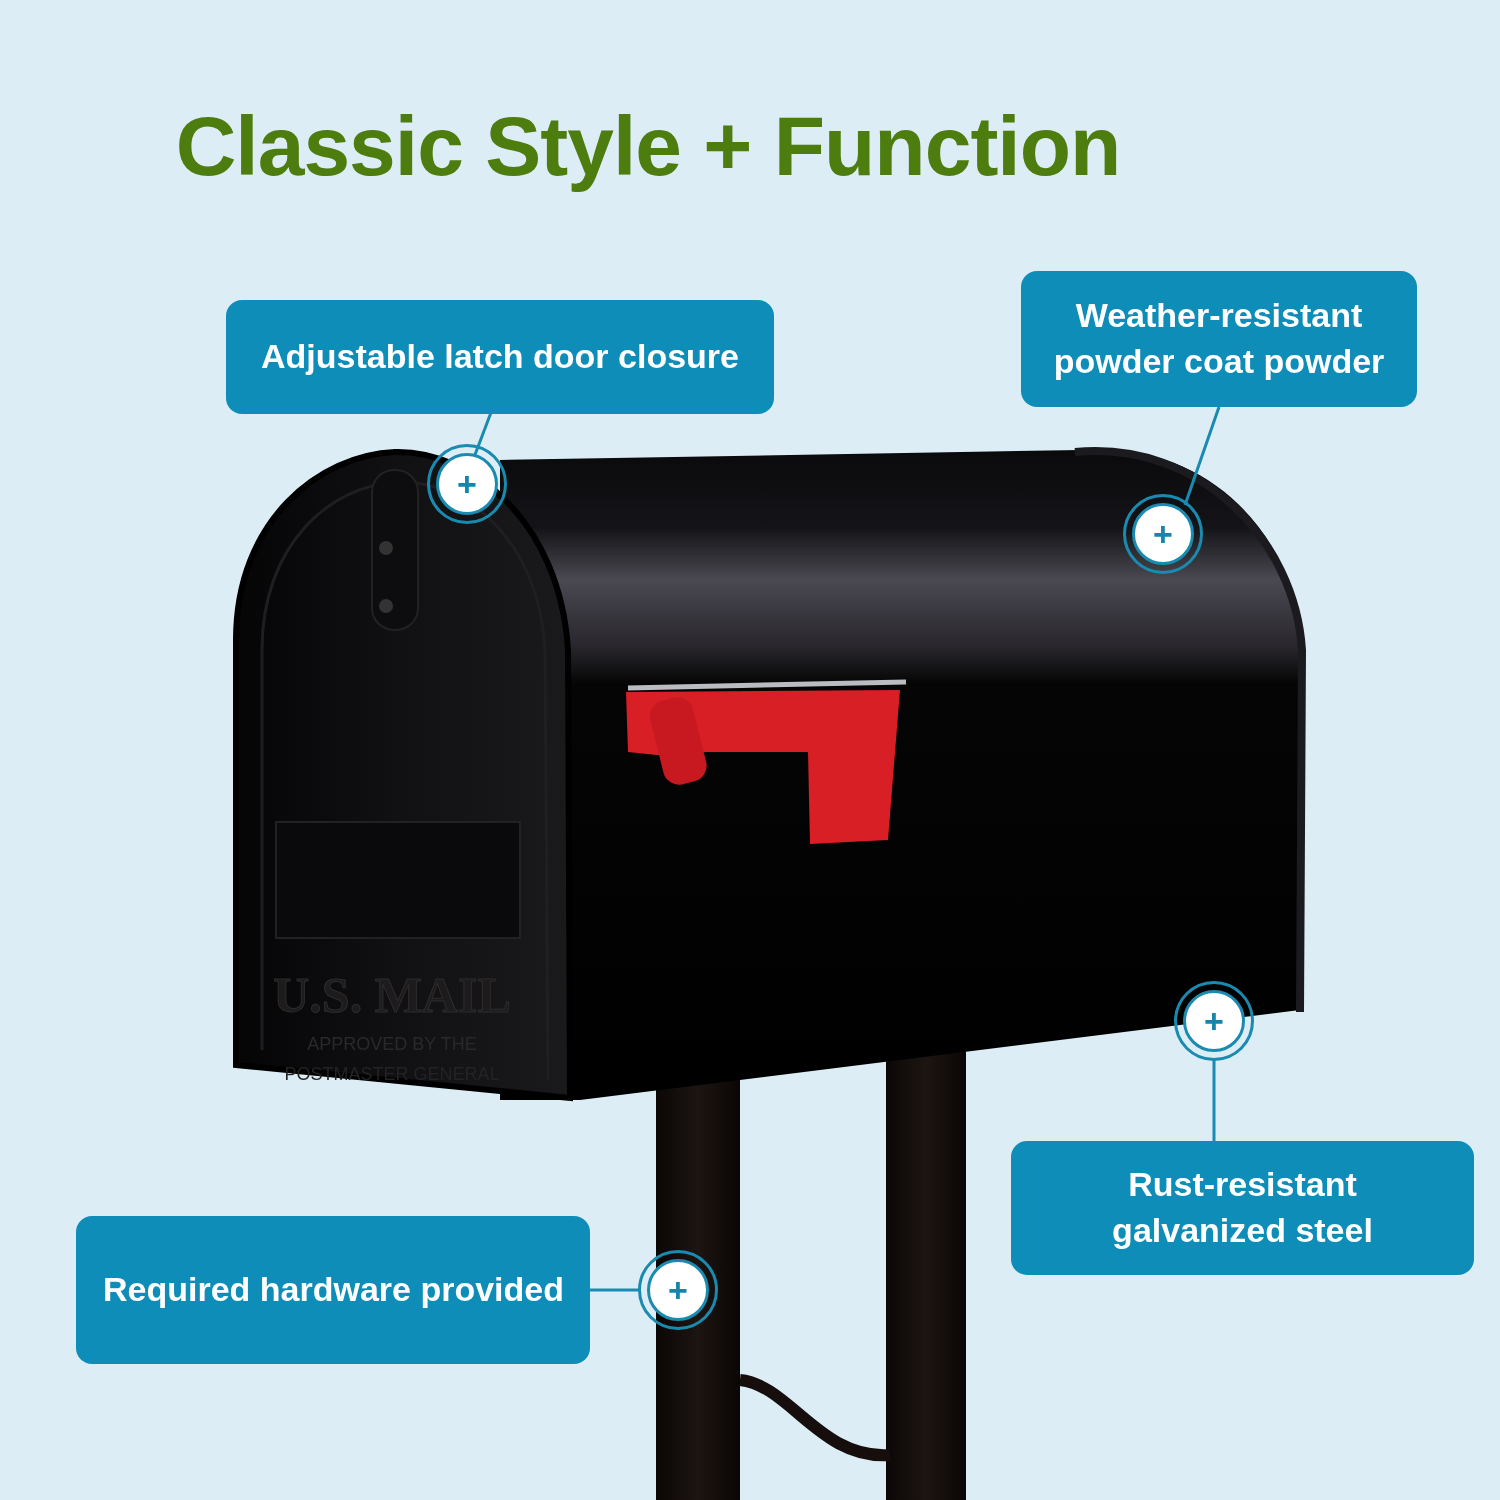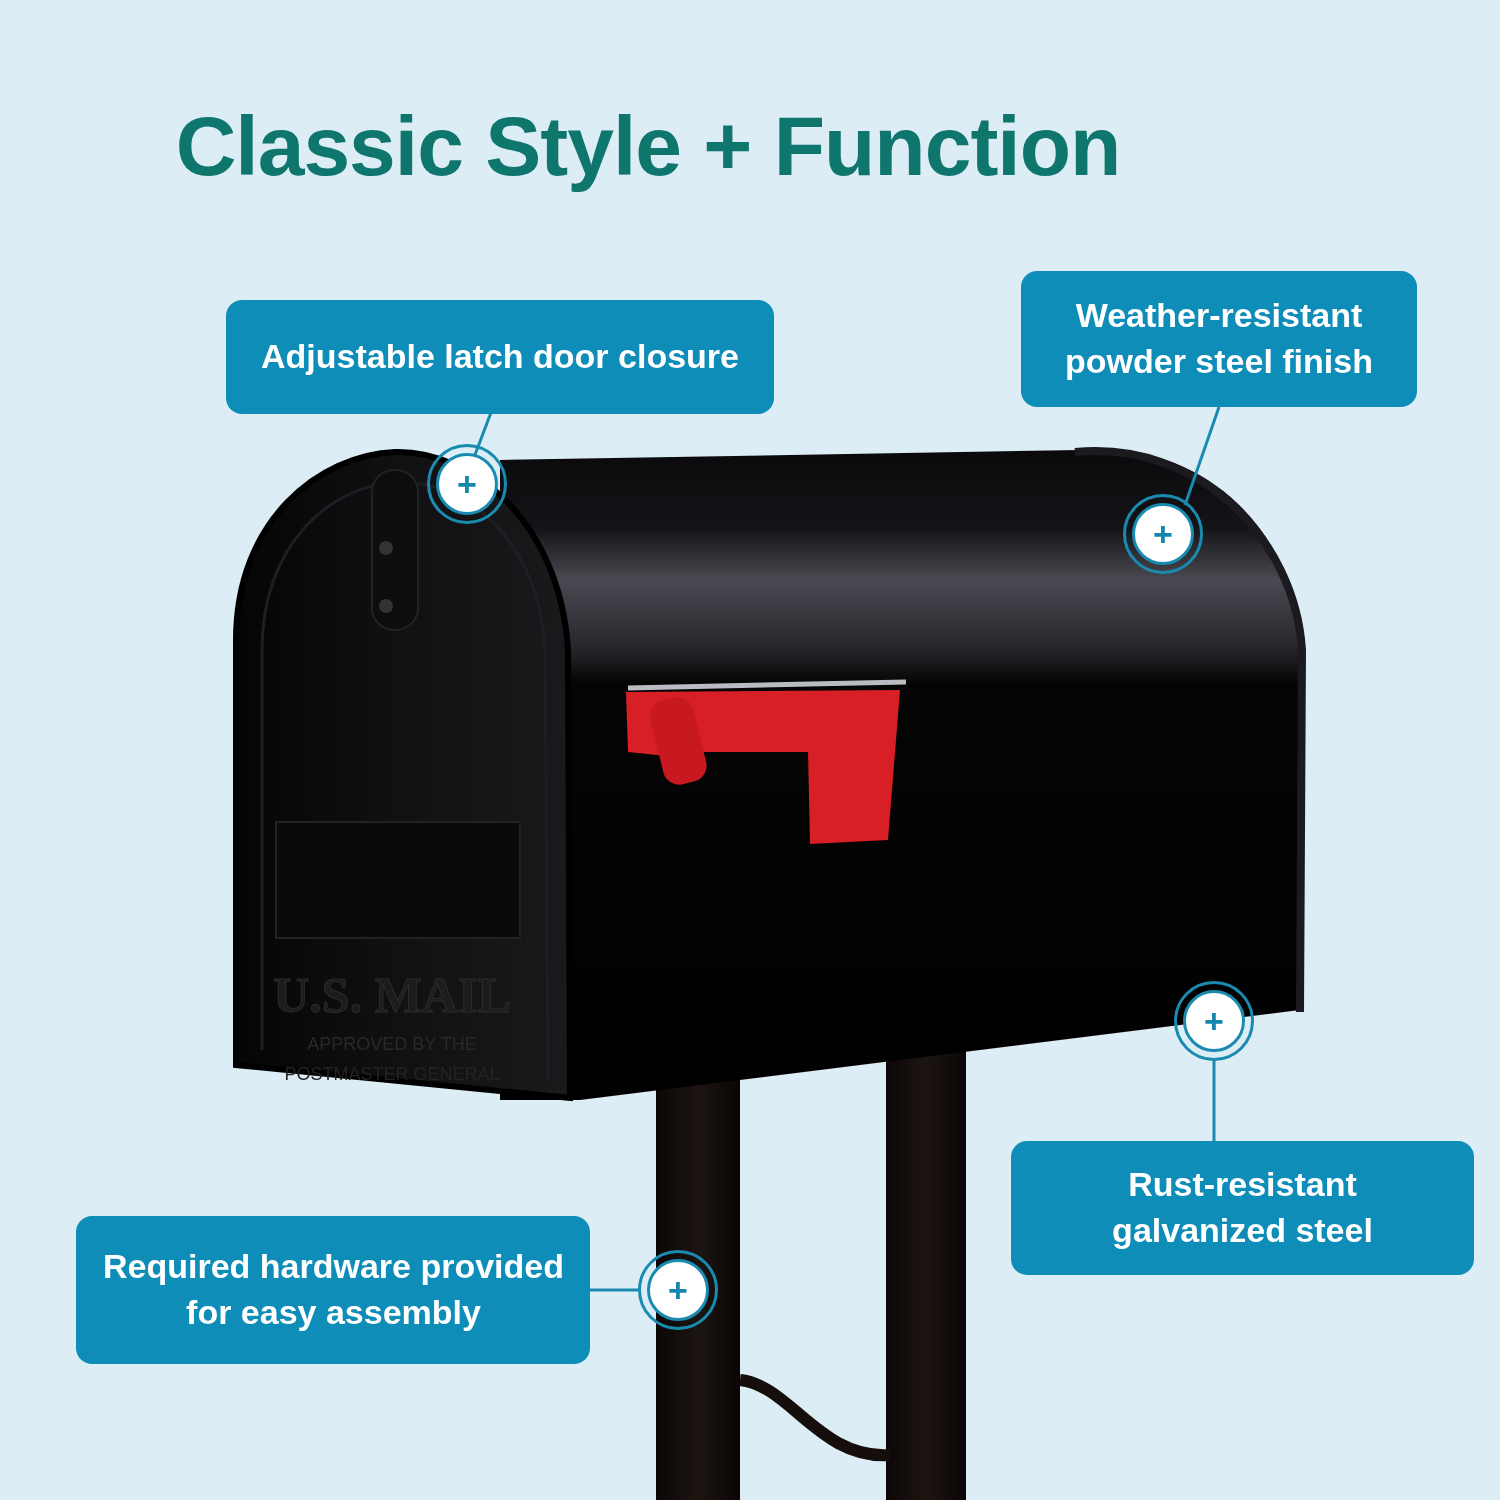--- a/index.html
+++ b/index.html
@@ -5,21 +5,21 @@
   * { box-sizing: border-box; margin: 0; padding: 0; }
   html, body { width: 1500px; height: 1500px; overflow: hidden; }
   body {
     background: #dcedf5;
     font-family: "Liberation Sans", "DejaVu Sans", sans-serif;
     position: relative;
   }
   .title {
     position: absolute; left: 0; top: 98px; width: 1296px;
     text-align: center; font-size: 84px; font-weight: bold;
-    color: #0f766e; letter-spacing: -1px;
+    color: #4d7c0f; letter-spacing: -1px;
   }
   .scene { position: absolute; left: 0; top: 0; width: 1500px; height: 1500px; }
   .callout {
     position: absolute; background: #0e8db8; color: #ffffff;
     border-radius: 16px; font-weight: bold; font-size: 34px;
     display: flex; align-items: center; justify-content: center;
     text-align: center; line-height: 1.35; padding: 0 20px;
   }
   .callout span { display: block; }
   .hotspot {
@@ -94,29 +94,28 @@
   <line x1="1219" y1="407" x2="1185" y2="505" stroke="#1a8bb0" stroke-width="3"></line>
   <line x1="1214" y1="1060" x2="1214" y2="1141" stroke="#1a8bb0" stroke-width="3"></line>
   <line x1="590" y1="1290" x2="640" y2="1290" stroke="#1a8bb0" stroke-width="3"></line>
 </svg>
 
 <div class="callout" style="left:226px; top:300px; width:548px; height:114px;">
   <span>Adjustable latch door closure</span>
 </div>
 <div class="callout" style="left:1021px; top:271px; width:396px; height:136px; flex-direction:column;">
   <span>Weather-resistant</span>
-  <span>powder steel finish</span>
+  <span>powder coat powder</span>
 </div>
 <div class="callout" style="left:1011px; top:1141px; width:463px; height:134px; flex-direction:column;">
   <span>Rust-resistant</span>
   <span>galvanized steel</span>
 </div>
 <div class="callout" style="left:76px; top:1216px; width:514px; height:148px; flex-direction:column;padding-left:21px;">
   <span>Required hardware provided</span>
-  <span>for easy assembly</span>
 </div>
 
 <div class="hotspot" style="left:427px; top:444px;">
   <div class="inner">+</div>
 </div>
 <div class="hotspot" style="left:1123px; top:494px;">
   <div class="inner">+</div>
 </div>
 <div class="hotspot" style="left:1174px; top:981px;">
   <div class="inner">+</div>

